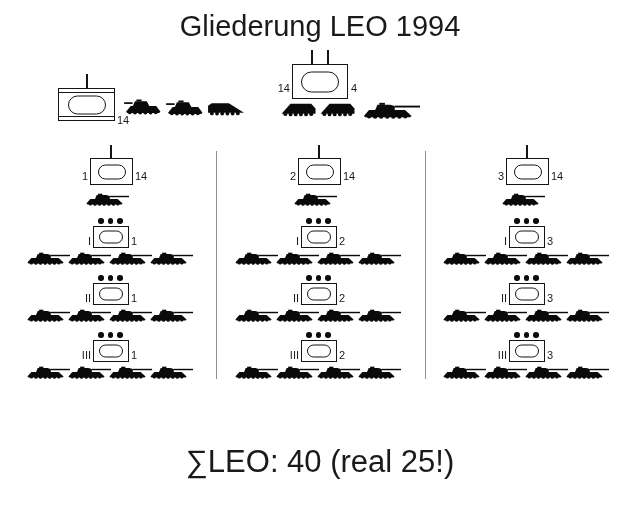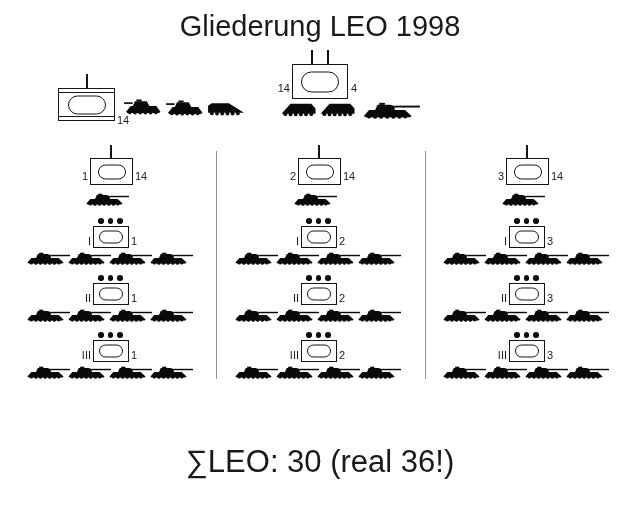--- a/index.html
+++ b/index.html
@@ -70,21 +70,21 @@
         <circle cx="6" cy="14.2" r="2"></circle>
           <circle cx="11.5" cy="14.4" r="2"></circle>
         <circle cx="17" cy="14.4" r="2"></circle>
           <circle cx="22.5" cy="14.4" r="2"></circle>
         <circle cx="28" cy="14.4" r="2"></circle>
           <circle cx="33.5" cy="14.2" r="2"></circle>
       </g>
     </defs>
   </svg>
 
-  <div class="title">Gliederung LEO 1998</div>
+  <div class="title">Gliederung LEO 1994</div>
 
   <div class="tick" style="left:86px;top:74px;height:14px"></div>
   <div class="box" style="left:58px;top:88px;width:57px;height:33px">
     <div class="hline" style="top:3px"></div>
     <div class="hline" style="bottom:3px"></div>
     <div class="oval" style="width:38px;height:19px"></div>
   </div>
   <div class="lbl" style="left:117px;top:115px">14</div>
 
   <svg class="veh" style="left:124px;top:98px" width="38" height="17" viewBox="0 0 40 18">
@@ -366,14 +366,14 @@
         <use href="#i-tank"></use>
       </svg>
       <svg width="44" height="15" viewBox="0 0 62 20">
         <use href="#i-tank"></use>
       </svg>
       <svg width="44" height="15" viewBox="0 0 62 20">
         <use href="#i-tank"></use>
       </svg>
     </div>
 
-  <div class="summary">∑LEO: 30 (real 36!)</div>
+  <div class="summary">∑LEO: 40 (real 25!)</div>
 </div>
 
 </body></html>

